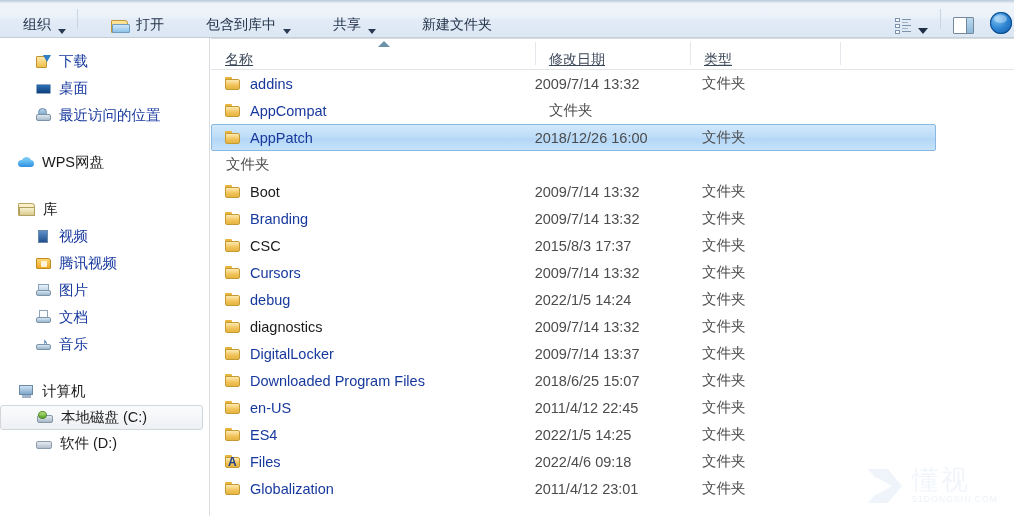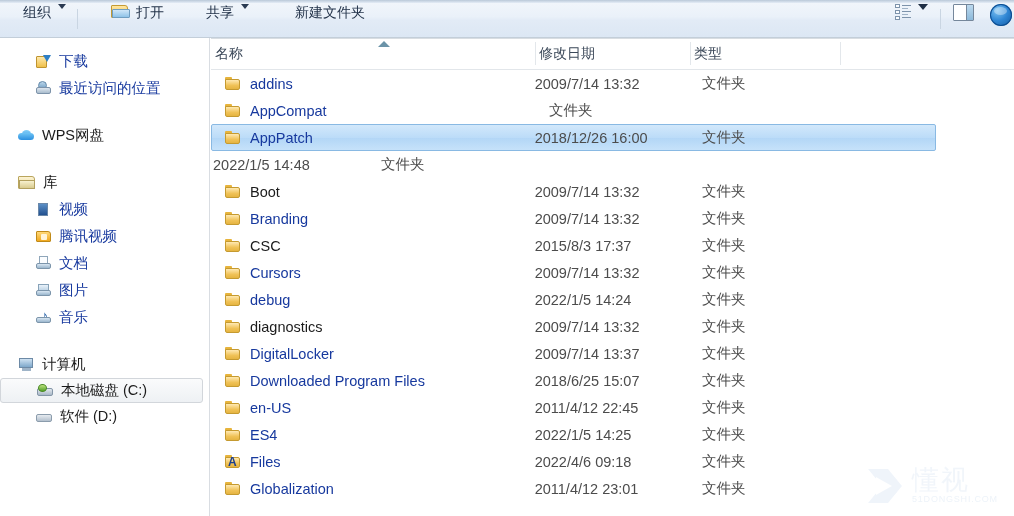--- a/index.html
+++ b/index.html
@@ -26,21 +26,21 @@
     display: flex; align-items: center;
   }
   #toolbar::before {
     content: ""; position: absolute; left: 0; top: 0;
     width: 1014px; height: 3px;
     background: linear-gradient(to bottom, #b9c8d8, #e5edf7);
   }
   .tb-item {
     position: relative;
     height: 30px;
-    display: flex; align-items: flex-start;
+    display: flex; align-items: flex-end;
     padding: 0 9px;
     font-size: 14px;
     color: #23334a;
     cursor: default;
     white-space: nowrap;
     border-radius: 2px;
   }
   .tb-item .caret {
     display: inline-block;
     margin-left: 7px;
@@ -368,26 +368,27 @@
     align-items: flex-end;
   }
   #colheader::before {
     content: ""; position: absolute;
     left: 0; right: 0; top: 0; height: 1px;
     background: #d8dde2;
   }
   .col {
     position: relative;
     height: 31px;
-    display: flex; align-items: center;
-    padding-left: 4px;
+    display: flex; align-items: flex-end;
+    padding-left: 14px;
     font-size: 14px;
     color: #3b4859;
     cursor: default;
     white-space: nowrap;
+    text-decoration: underline;
   }
   .col + .col::before {
     content: ""; position: absolute;
     left: 0; top: 4px; bottom: 4px;
     width: 1px; background: #e3e7eb;
   }
   .col-name { width: 324px; }
   .col-date { width: 155px; }
   .col-type { width: 150px; }
   .col-size { width: 98px; }
@@ -526,20 +527,24 @@
     <div class="tb-sep"></div>
 
     <div class="tb-item" style="margin-left:22px">
       <span class="ico-openfolder">
         <span class="back"></span>
           <span class="front"></span>
       </span>
       <span>打开</span>
     </div>
 
+    <div class="tb-item" style="margin-left:24px">
+      <span>包含到库中</span>
+      <span class="caret"></span>
+    </div>
 
     <div class="tb-item" style="margin-left:24px">
       <span>共享</span>
       <span class="caret"></span>
     </div>
 
     <div class="tb-item" style="margin-left:28px">
       <span>新建文件夹</span>
     </div>
 
@@ -577,20 +582,26 @@
     <div style="height:10px"></div>
 
     <div class="nav-row child">
       <span class="nico i-download">
           <span class="f"></span>
           <span class="a"></span>
         </span>
       <span>下载</span>
     </div>
     <div class="nav-row child">
+      <span class="nico i-desktop">
+          <span class="scr"></span>
+        </span>
+      <span>桌面</span>
+    </div>
+    <div class="nav-row child">
       <span class="nico i-recent">
           <span class="c"></span>
           <span class="b"></span>
         </span>
       <span>最近访问的位置</span>
     </div>
 
     <div class="nav-gap"></div>
 
     <div class="nav-row group">
@@ -617,32 +628,32 @@
       <span>视频</span>
     </div>
     <div class="nav-row child">
       <span class="nico i-tx">
           <span class="f"></span>
           <span class="d"></span>
         </span>
       <span>腾讯视频</span>
     </div>
     <div class="nav-row child">
+      <span class="nico i-pic">
+          <span class="s"></span>
+          <span class="b"></span>
+        </span>
+      <span>图片</span>
+    </div>
+    <div class="nav-row child">
       <span class="nico i-doc">
           <span class="s"></span>
           <span class="b"></span>
         </span>
       <span>文档</span>
-    </div>
-    <div class="nav-row child">
-      <span class="nico i-pic">
-          <span class="s"></span>
-          <span class="b"></span>
-        </span>
-      <span>图片</span>
     </div>
     <div class="nav-row child">
       <span class="nico i-music">
           <span class="n">♪</span>
           <span class="b"></span>
         </span>
       <span>音乐</span>
     </div>
 
     <div class="nav-gap"></div>
@@ -716,21 +727,20 @@
               <span class="tab"></span>
               <span class="body"></span>
             </span>
             <span>AppPatch</span>
           </div>
           <div class="cell-date">2018/12/26 16:00</div>
           <div class="cell-type">文件夹</div>
           <div class="cell-size"></div>
         </div>
         <div class="frow">
-          <div class="cell-date">2022/1/5 14:48</div>
           <div class="cell-type">文件夹</div>
           <div class="cell-size"></div>
         </div>
         <div class="frow">
           <div class="cell-name dark">
             <span class="i-folder">
               <span class="tab"></span>
               <span class="body"></span>
             </span>
             <span>Boot</span>

